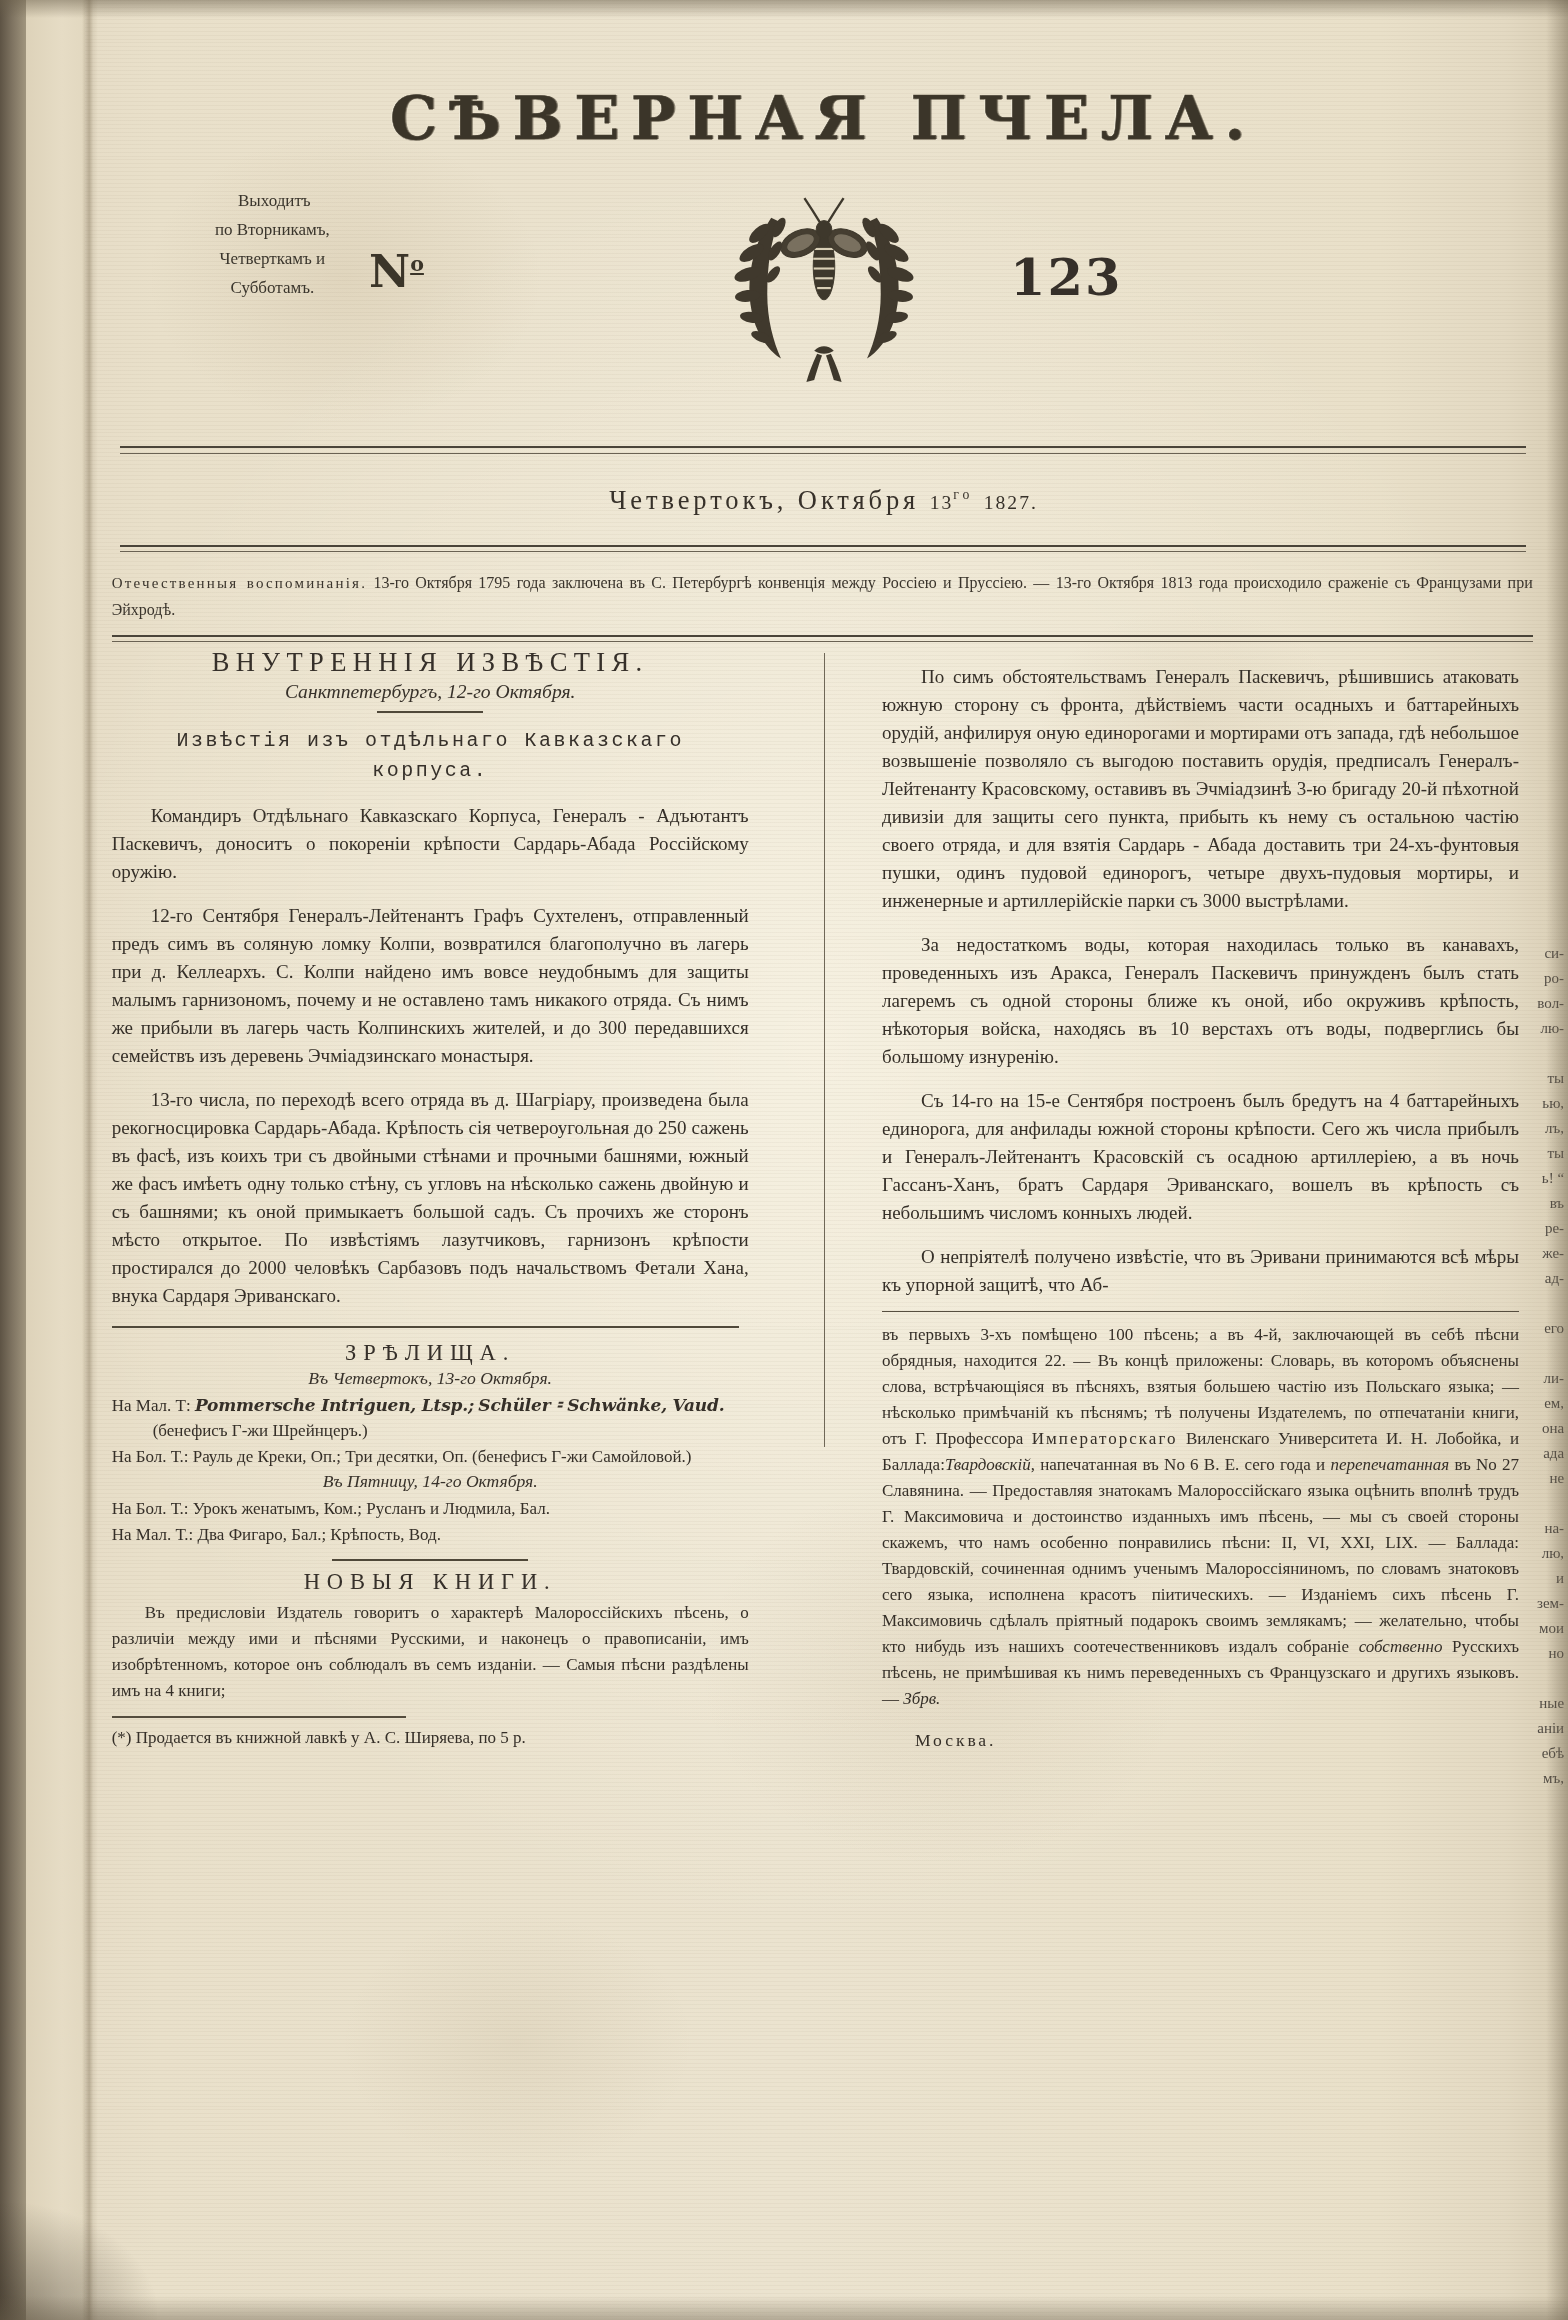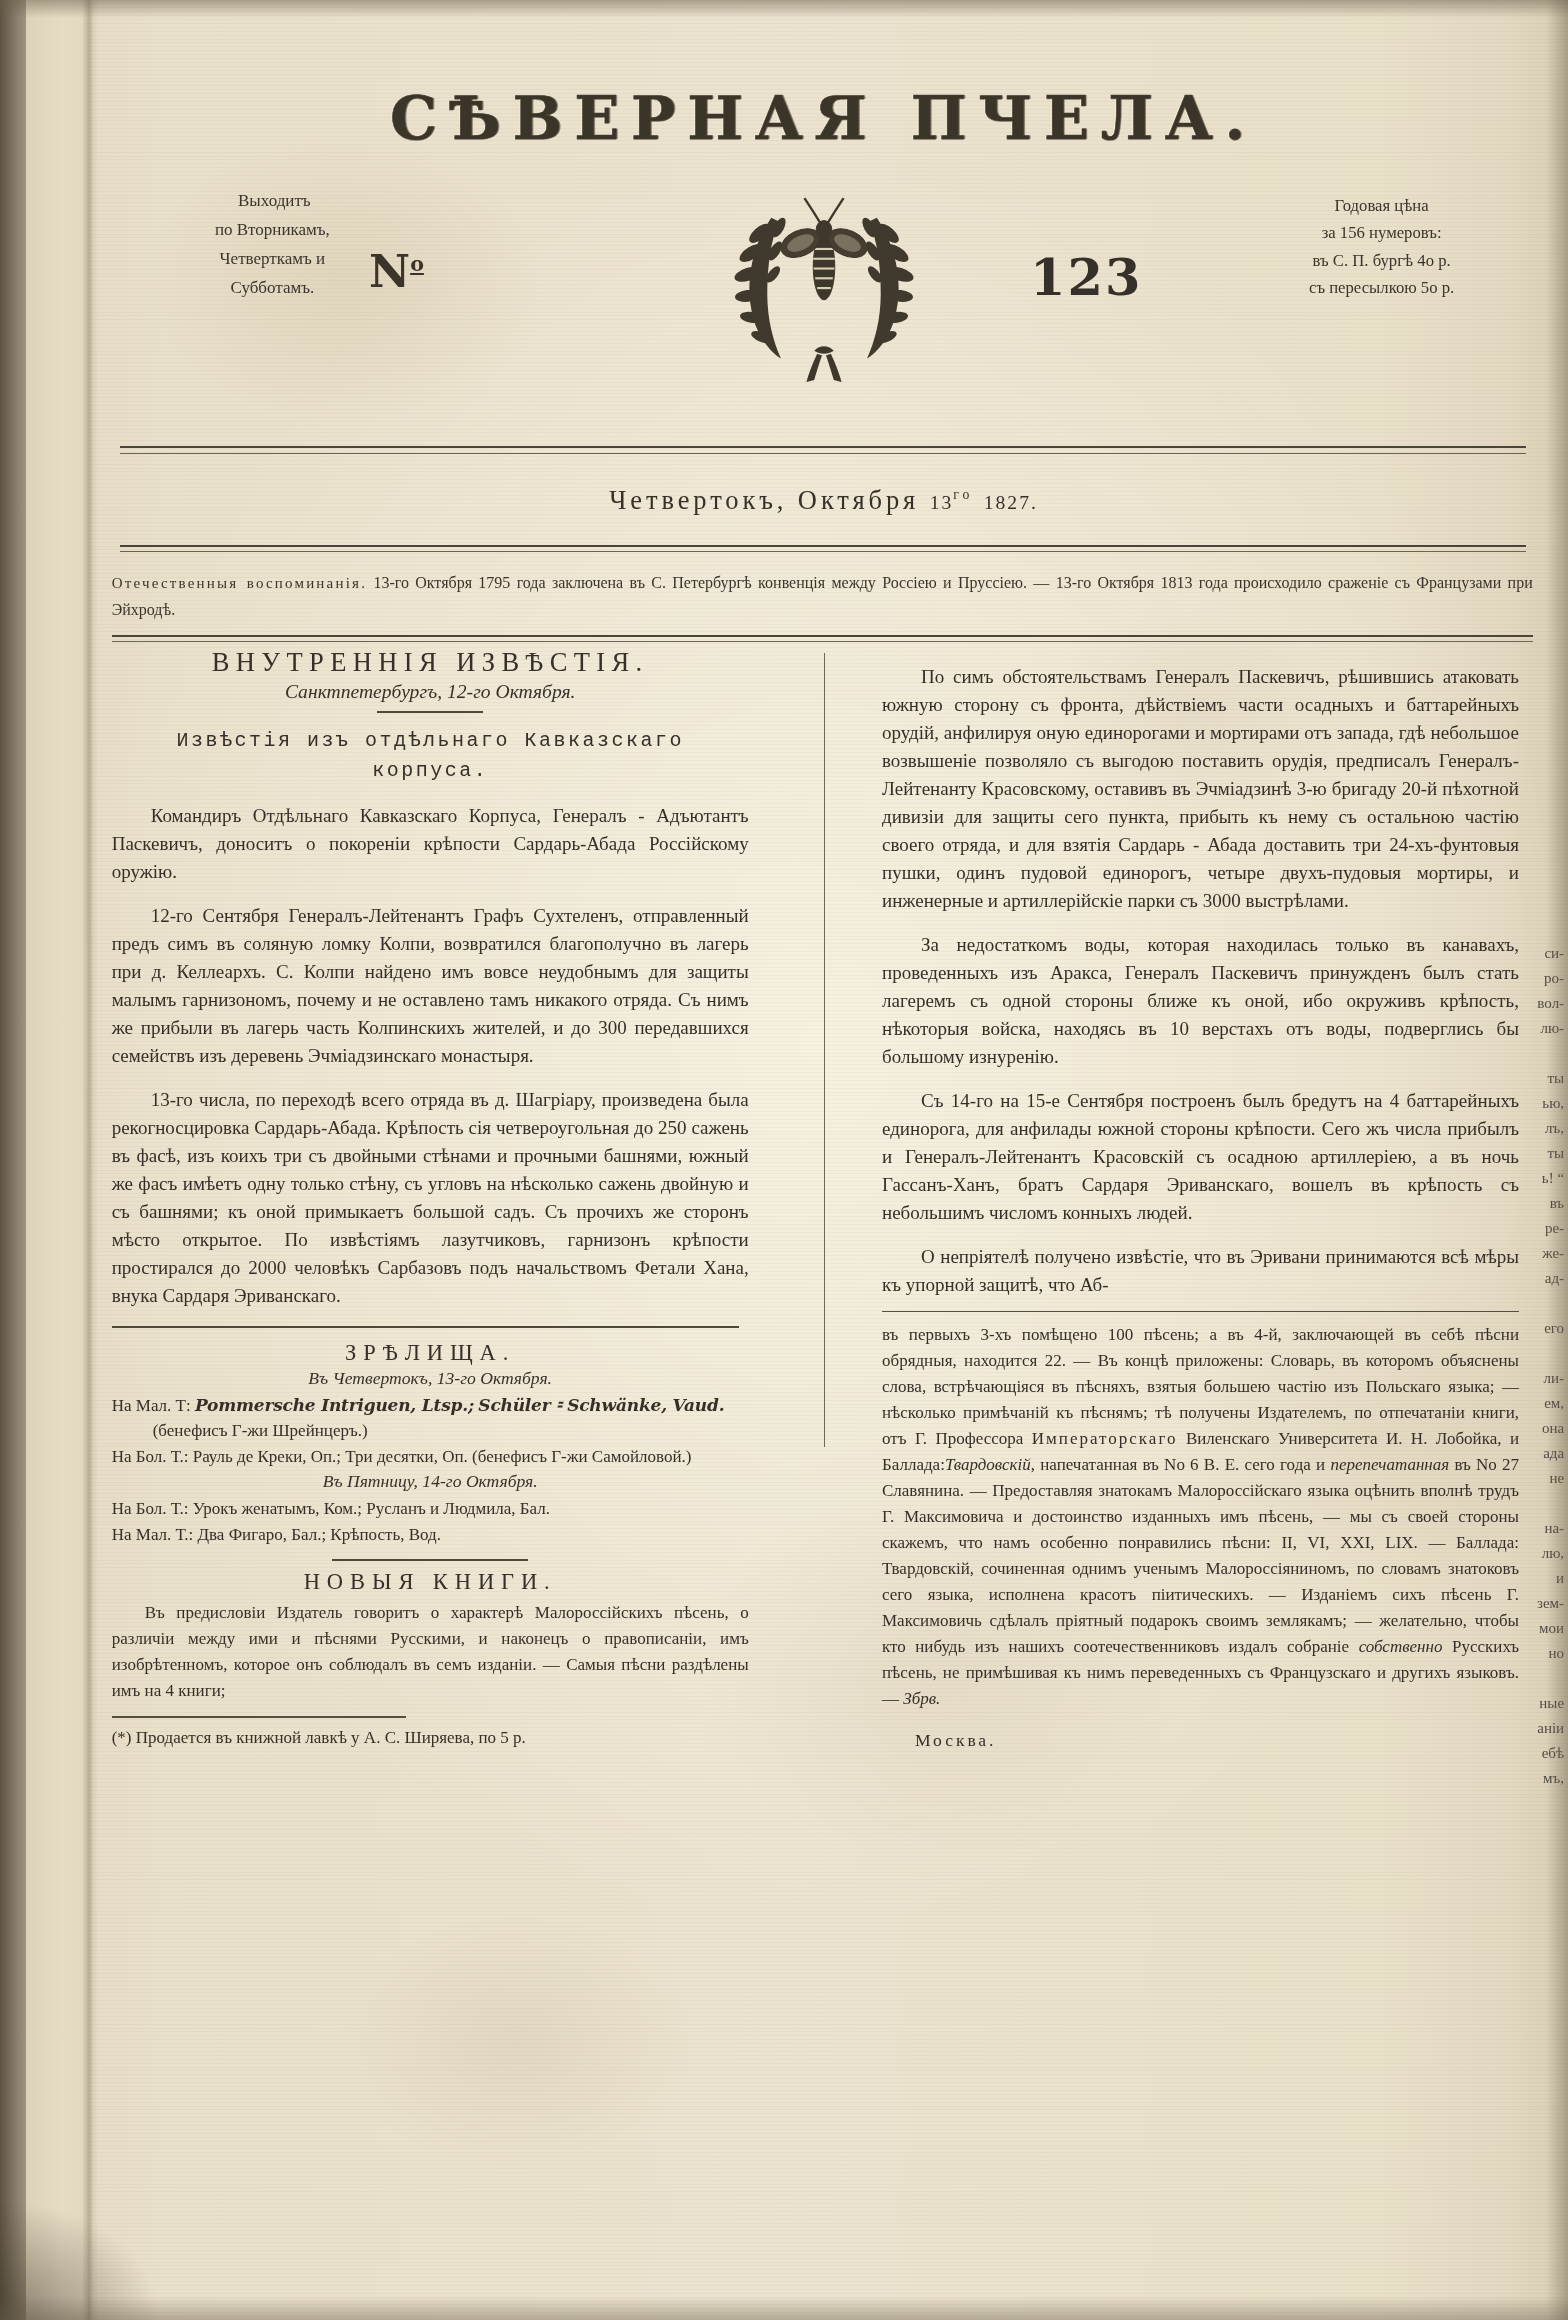--- a/index.html
+++ b/index.html
@@ -151,21 +151,21 @@
     color: #3b3529;
     font-family: "DejaVu Serif", serif;
   }
   .numero sup {
     font-size: 20.6px;
     vertical-align: super;
     text-decoration: underline;
   }
   .issue-no {
     position: absolute;
-    left: 932px; top: 247px;
+    left: 912px; top: 247px;
     font-size: 51px;
     font-weight: bold;
     letter-spacing: 2px;
     color: #36302a;
     font-family: "DejaVu Serif", serif;
   }
 
   .rule {
     position: absolute;
     background: #4a4439;
@@ -430,26 +430,20 @@
       <span class="masthead-title">СѢВЕРНАЯ ПЧЕЛА.</span>
     </div>
 
     <div class="sub-left">
       <div class="l1">Выходитъ</div>
       <div>по Вторникамъ,</div>
       <div>Четверткамъ и</div>
       <div>Субботамъ.</div>
     </div>
 
-    <div class="sub-right">
-      <div>Годовая цѣна</div>
-      <div>за 156 нумеровъ:</div>
-      <div>въ С. П. бургѣ 4о р.</div>
-      <div>съ пересылкою 5о р.</div>
-    </div>
 
     <div class="emblem">
       <svg viewBox="0 0 300 230" width="294" height="225" aria-hidden="true">
         <g fill="#3e382c" stroke="#3e382c">
 
           <g transform="translate(150,86)">
             <ellipse cx="0" cy="26" rx="11" ry="34" fill="#3e382c"></ellipse>
             <g stroke="#d9cfb6" stroke-width="2.2" fill="none">
               <path d="M-10,8 H10"></path>
                 <path d="M-11,18 H11"></path>

